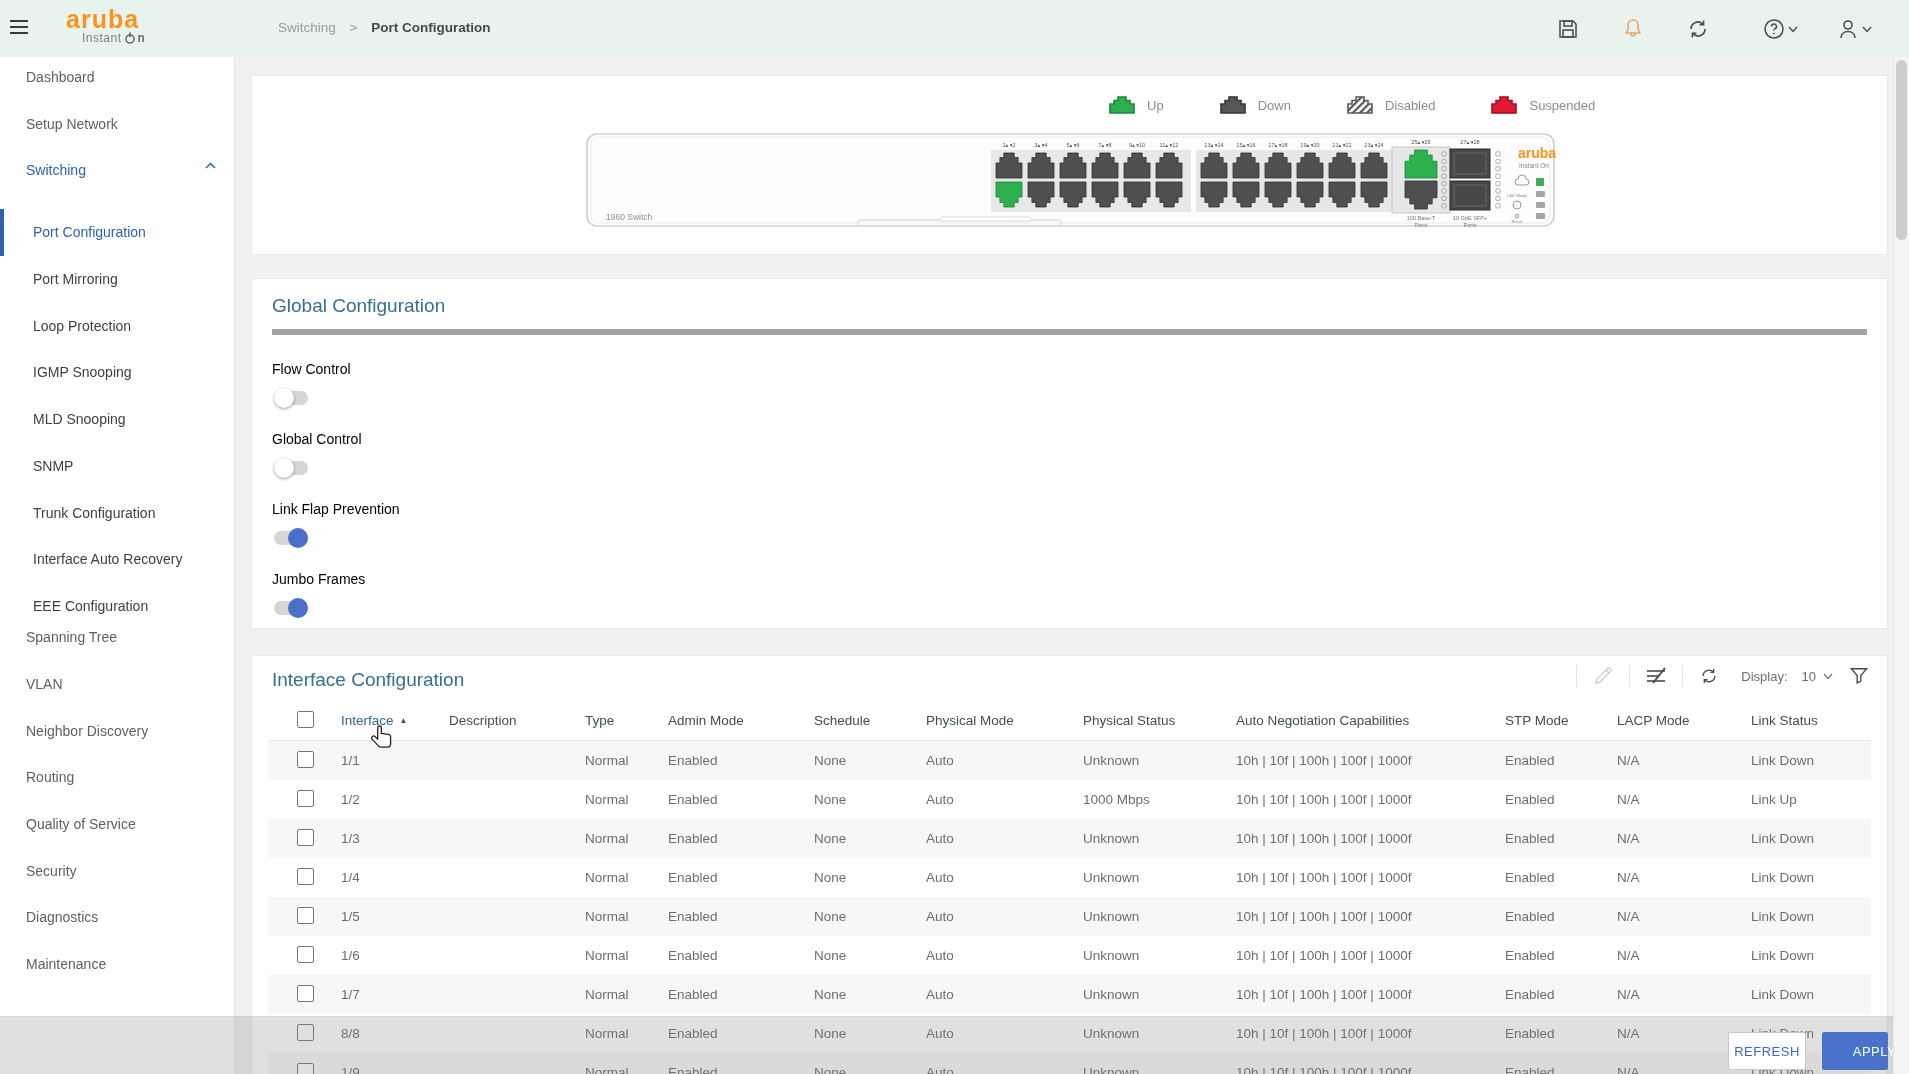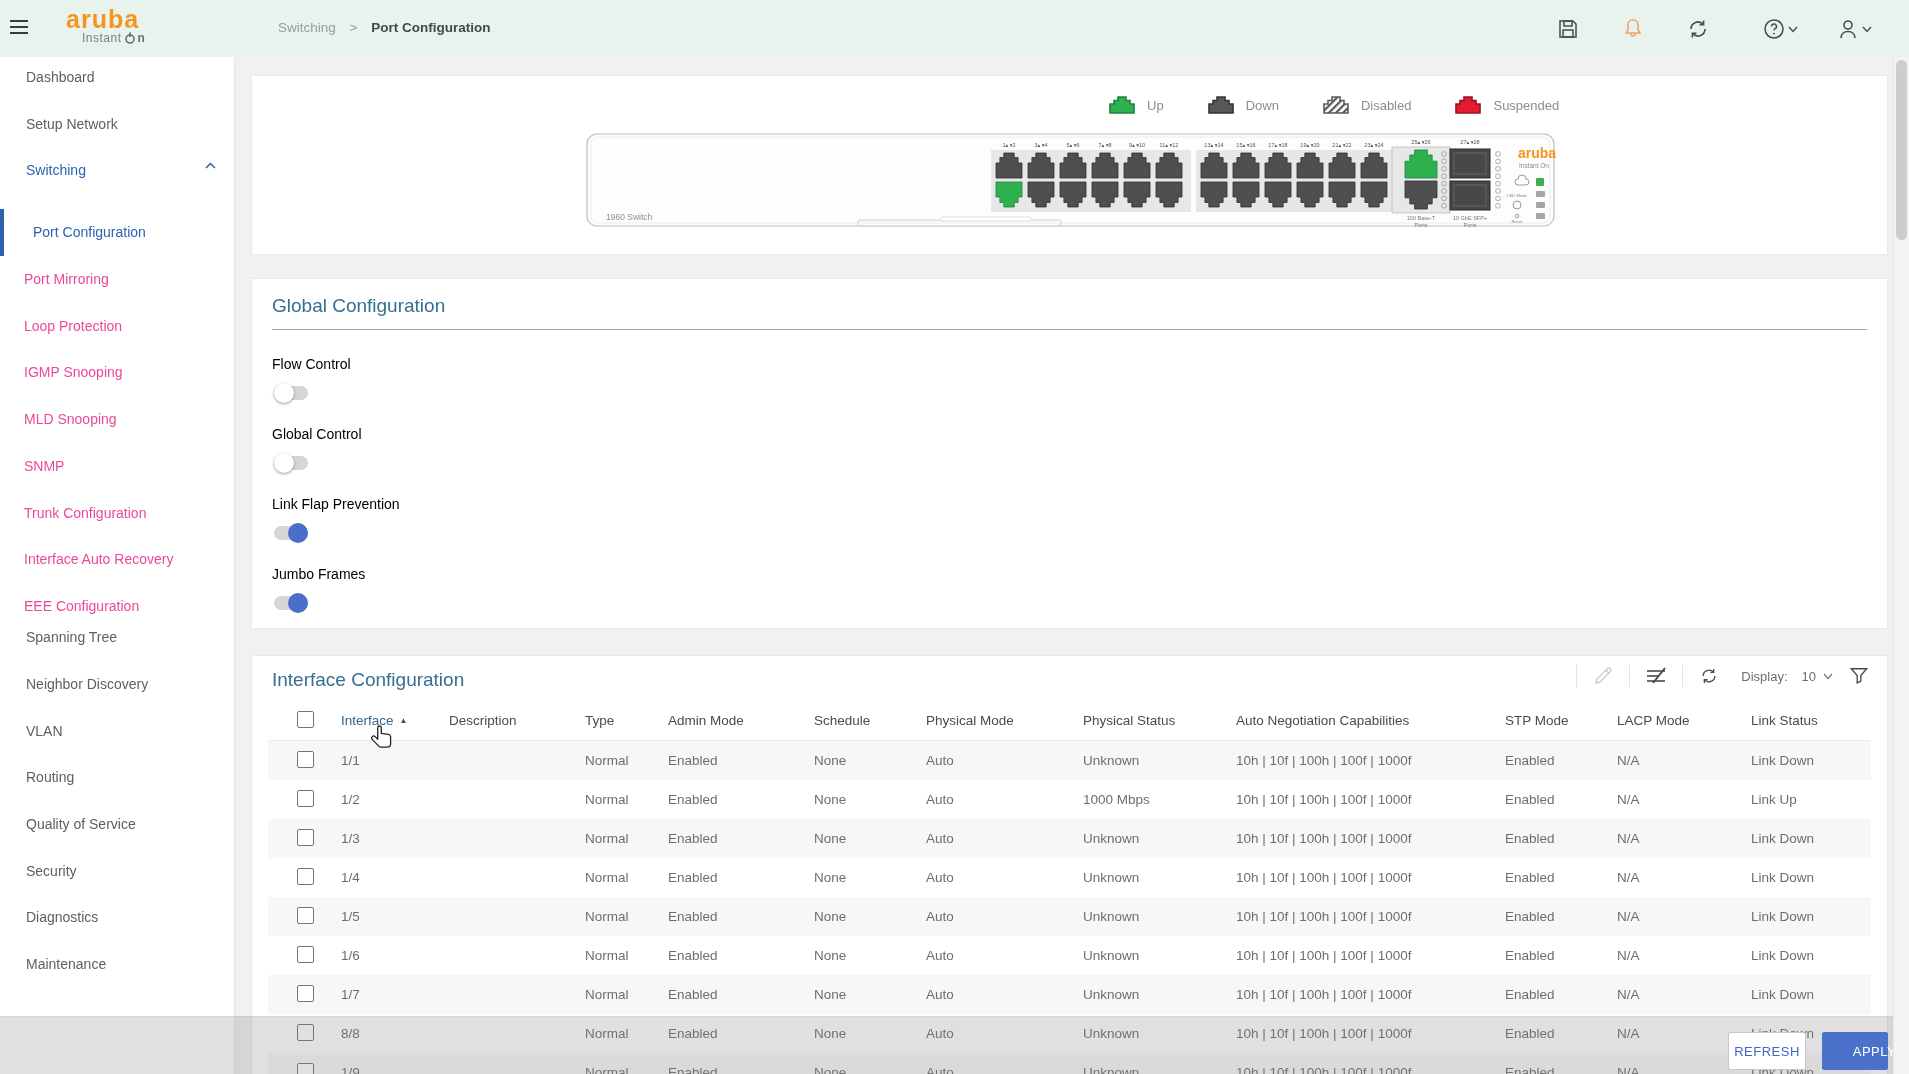--- a/index.html
+++ b/index.html
@@ -18,40 +18,40 @@
   .crumb { position:absolute; left:278px; top:20px; font-size:13.5px; color:#9a9a9a; }
   .crumb .sep { margin:0 10px; color:#9a9a9a; }
   .crumb .cur { color:#474747; font-weight:bold; }
   .hicon { position:absolute; top:17px; width:24px; height:24px; cursor:pointer; }
   .hchev { position:absolute; top:26px; }
 
   
   .sidebar { position:absolute; left:0; top:57px; width:235px; bottom:0; background:#fff; border-right:1px solid #e4e4e4; padding-top:12px; z-index:10; }
   .snav-item { height:46.7px; display:flex; padding-left:26px; padding-right:18px; font-size:14px; color:#5f5f5f; cursor:pointer; justify-content:space-between; }
   .snav-item.expanded .snav-label { color:#2e62ad; }
-  .snav-sub { height:46.7px; display:flex; align-items:center; padding-left:24px; font-size:14px; color:#ec4899; cursor:pointer; }
+  .snav-sub { height:46.7px; display:flex; align-items:center; padding-left:33px; font-size:14px; color:#404040; cursor:pointer; }
   .snav-sub.active { color:#2e62ad; border-left:4px solid #2e62ad; padding-left:29px; }
 
   
   .card { position:absolute; left:251px; width:1637px; background:#fff; border:1px solid #eaeaea; }
   .card-switch { top:75px; height:180px; }
   .card-global { top:278px; height:351px; }
   .card-interface { top:655px; height:500px; }
 
   
-  .legend { position:absolute; left:857px; top:20px; display:flex; gap:44px; align-items:flex-start; }
+  .legend { position:absolute; left:857px; top:20px; display:flex; gap:56px; align-items:flex-start; }
   .legend-item { display:flex; align-items:center; gap:12px; }
   .legend-item span { font-size:13px; color:#8d8d8d; }
 
   .switch-wrap { position:absolute; left:334px; top:57px; }
 
   
   .sec-title { font-size:19px; color:#356f91; font-weight:400; }
   .card-global .inner { padding:0 20px; }
-  .card-global .sec-title { padding:16px 0 12px; border-bottom:1px solid #a3a3a3; }
+  .card-global .sec-title { padding:16px 0 12px; border-bottom:6px solid #a3a3a3; }
   .tgroup { margin-top:26px; }
   .tgroup .tlabel { display:block; font-size:14px; color:#000000; margin-bottom:14px; }
   .toggle { position:relative; width:34px; height:14px; border-radius:7px; background:#d6d6d6; margin-left:2px; cursor:pointer; }
   .toggle .knob { position:absolute; top:-3px; width:20px; height:20px; border-radius:50%; }
   .toggle.off .knob { left:0; background:#fff; box-shadow:0 1px 3px rgba(0,0,0,.4); }
   .toggle.on  .knob { left:14px; background:#4a6fc9; }
 
   
   .if-head { position:relative; height:45px; padding:13px 20px 0; }
   .if-tools { position:absolute; right:16px; top:8px; display:flex; align-items:center; gap:14px; }
@@ -171,25 +171,25 @@
       <div class="snav-sub ">MLD Snooping</div>
       <div class="snav-sub ">SNMP</div>
       <div class="snav-sub ">Trunk Configuration</div>
       <div class="snav-sub ">Interface Auto Recovery</div>
       <div class="snav-sub ">EEE Configuration</div>
       <div class="snav-item ">
     <span class="snav-label">Spanning Tree</span>
 
   </div>
       <div class="snav-item ">
+    <span class="snav-label">VLAN</span>
+
+  </div>
+      <div class="snav-item ">
     <span class="snav-label">Neighbor Discovery</span>
-
-  </div>
-      <div class="snav-item ">
-    <span class="snav-label">VLAN</span>
 
   </div>
       <div class="snav-item ">
     <span class="snav-label">Routing</span>
 
   </div>
       <div class="snav-item ">
     <span class="snav-label">Quality of Service</span>
 
   </div>

